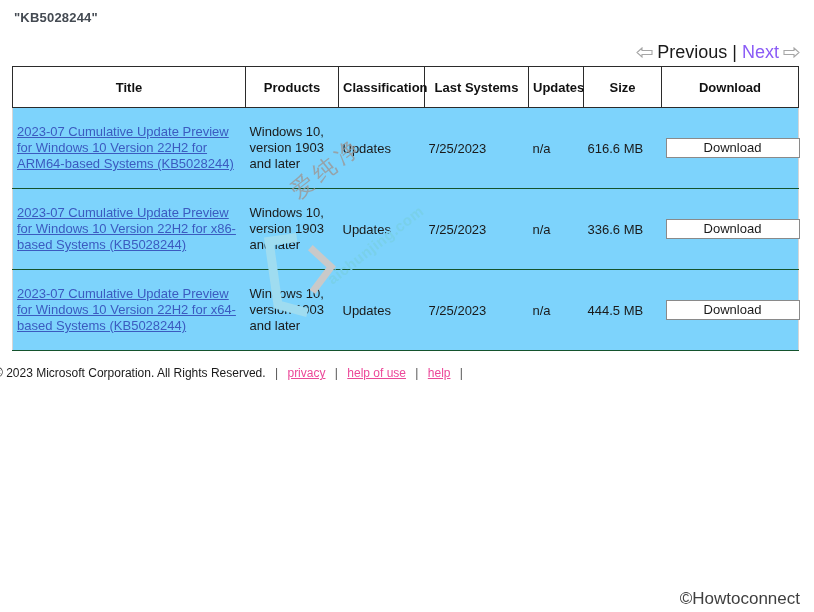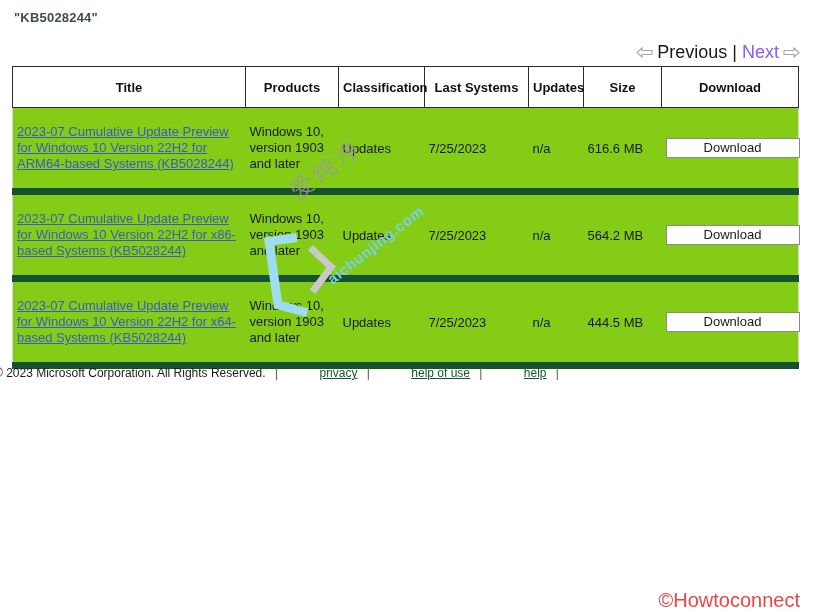--- a/index.html
+++ b/index.html
@@ -100,24 +100,24 @@
     background: #ffffff;
   }
   .results-table thead th.first-col {
     border-left: 1px solid #2b2b2b;
   }
   .results-table thead th.last-col {
     border-right: 1px solid #2b2b2b;
   }
 
   .results-table tbody td {
-    border-bottom: 7px solid #14532d;
+    border-bottom: 1px solid #14532d;
     border-left: 1px solid #d6d6d6;
     border-right: 1px solid #d6d6d6;
-    background: #84cc16;
+    background: #7dd3fc;
     font-size: 13px;
     color: #1a1a1a;
     height: 72px;
   }
   .results-table tbody tr td:not(:first-child):not(:last-child) {
     border-left: none;
     border-right: none;
   }
   .results-table tbody tr td:first-child { border-right: none; }
   .results-table tbody tr td:last-child  { border-left: none; }
@@ -167,24 +167,23 @@
   .footer {
     position: absolute;
     left: -6px;
     top: 366px;
     font-size: 12px;
     color: #1a1a1a;
     white-space: nowrap;
   }
   .footer .sep { color: #555; padding: 0 6px; }
   .footer a {
-    color: #14532d;
+    color: #ec4899;
     text-decoration: underline;
     cursor: pointer;
-    margin-left: 32px;
   }
 
   
   .wm-center {
     position: absolute;
     left: 262px;
     top: 178px;
     width: 190px;
     height: 140px;
     pointer-events: none;
@@ -222,22 +221,22 @@
     color: #79d0ea;
     letter-spacing: 0.5px;
     white-space: nowrap;
     font-weight: bold;
   }
 
   .wm-corner {
     position: absolute;
     right: 14px;
     top: 589px;
-    font-size: 20px;
-    color: #ef4444;
+    font-size: 17px;
+    color: #404040;
     font-family: "Liberation Sans", sans-serif;
     white-space: nowrap;
   }
 </style>
 </head>
 <body>
 
 <div class="page-title">"KB5028244"</div>
 
 <div class="summary-row">
@@ -295,21 +294,21 @@
       </td>
     </tr>
     <tr>
       <td class="cell-title">
         <span class="title-link">2023-07 Cumulative Update Preview for Windows 10 Version 22H2 for x86-based Systems (KB5028244)</span>
       </td>
       <td class="cell-products">Windows 10, version 1903 and later</td>
       <td class="cell-center">Updates</td>
       <td class="cell-center">7/25/2023</td>
       <td class="cell-center">n/a</td>
-      <td class="cell-center">564.2 MB</td>
+      <td class="cell-center">336.6 MB</td>
       <td class="cell-download">
         <button class="download-btn">Download</button>
       </td>
     </tr>
     <tr>
       <td class="cell-title">
         <span class="title-link">2023-07 Cumulative Update Preview for Windows 10 Version 22H2 for x64-based Systems (KB5028244)</span>
       </td>
       <td class="cell-products">Windows 10, version 1903 and later</td>
       <td class="cell-center">Updates</td>

